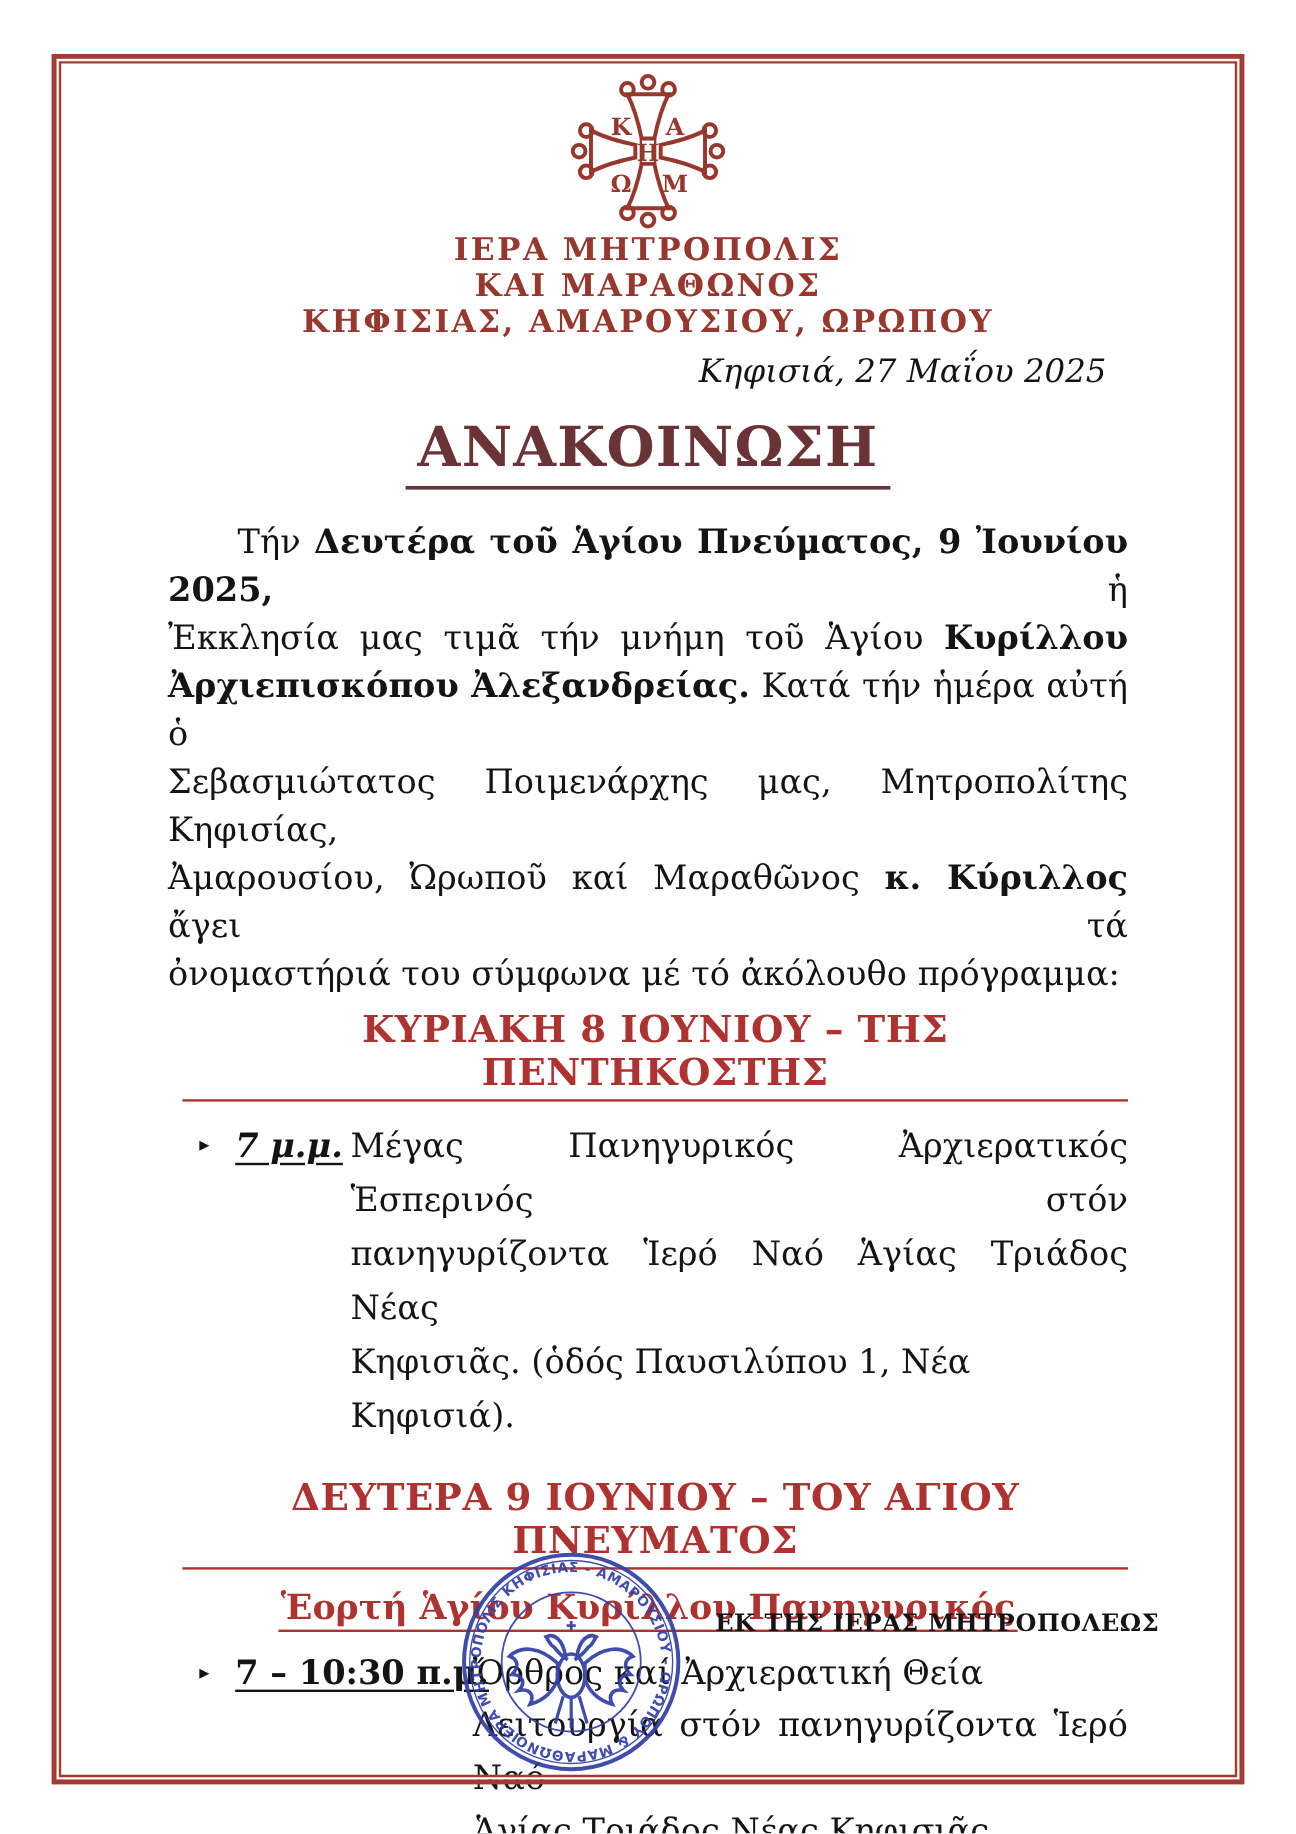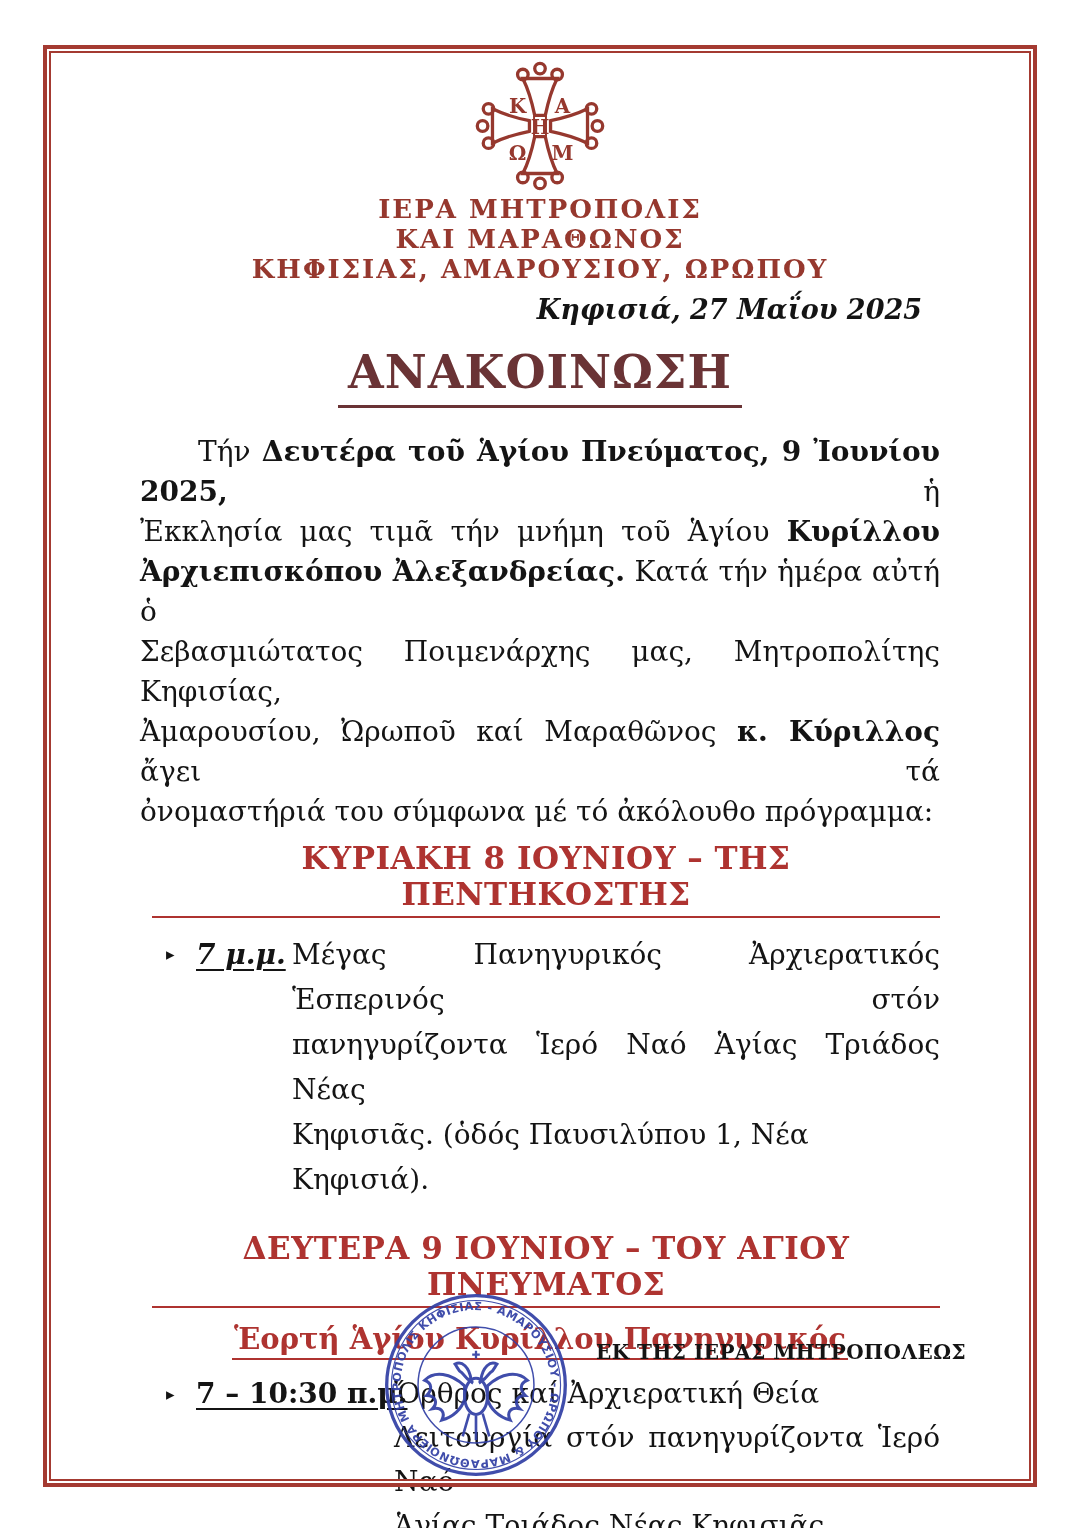--- a/index.html
+++ b/index.html
@@ -19,21 +19,21 @@
     position:absolute;left:43px;top:45px;right:43px;bottom:41px;
     border:4px solid var(--frame_red);
     box-shadow:inset 0 0 0 2px #fff, inset 0 0 0 4px var(--frame_red);
     pointer-events:none;z-index:5;
   }
   .content{position:absolute;left:140px;top:50px;width:800px;z-index:1;}
   .emblem{display:block;margin:10px auto 2px;width:152px;height:132px;}
   .org{line-height:30px;text-align:center;color:var(--emblem_maroon);
        font-weight:bold;font-size:26px;letter-spacing:2px;}
   .date{margin-top:10px;text-align:right;padding-right:18px;font-size:27px;
-        font-weight:bold;font-style:italic;}
+        font-weight:normal;font-style:italic;}
   .title-wrap{margin-top:20px;text-align:center;}
   .title-text{display:inline-block;font-size:46px;font-weight:bold;letter-spacing:1px;
         color:var(--title_maroon);border-bottom:3px solid var(--title_maroon);
         padding:0 10px 6px;}
   .para{font-size:28px;line-height:40px;}
   .p1{margin-top:24px;}
   .ind{text-indent:58px;}
   .jl{text-align:justify;text-align-last:justify;}
   .sec-h{margin-top:8px;text-align:center;margin-left:12px;}
   .sec-h-text{display:inline-block;font-size:31px;font-weight:bold;color:var(--heading_red);

